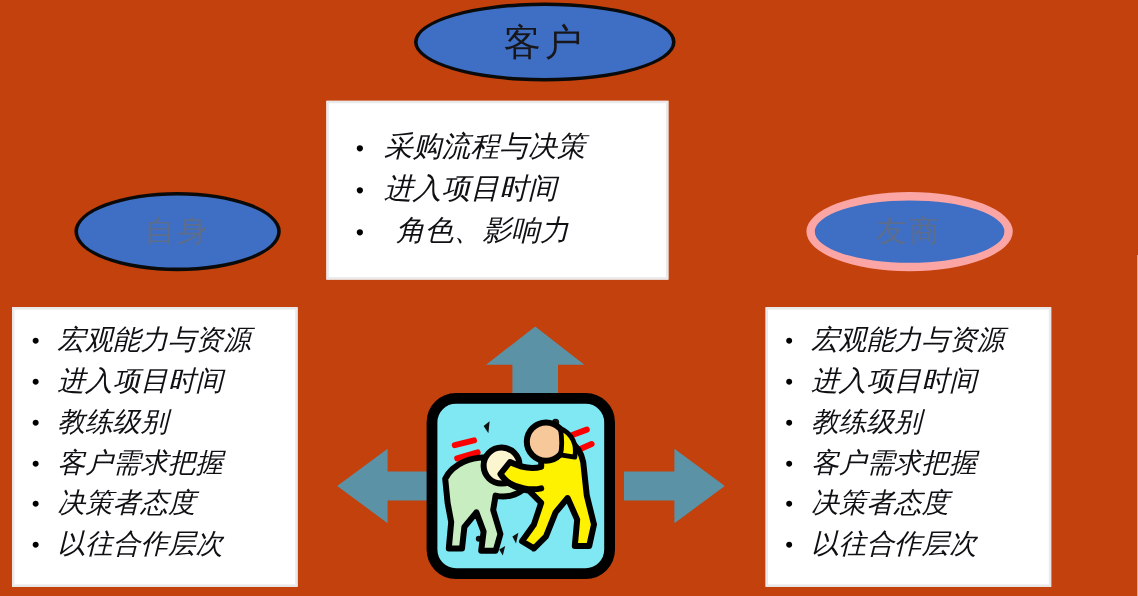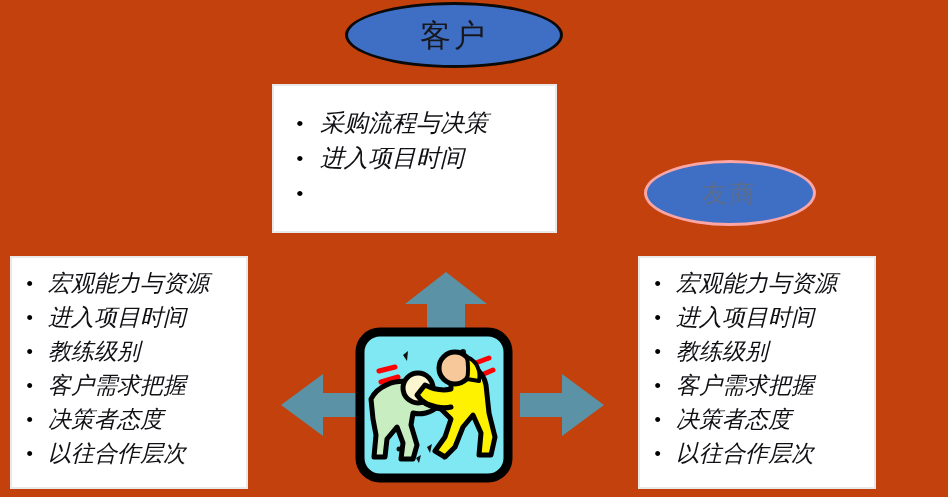--- a/index.html
+++ b/index.html
@@ -55,26 +55,26 @@
     height: 66px;
     background: #3F6FC4;
     border: 3px solid #0a0a0a;
   }
   #ellipse-self .ell-label {
     font-size: 25px;
     color: #5d6d8c;
   }
 
   #ellipse-competitor {
-    left: 644px;
+    left: 672px;
     top: 160px;
     width: 172px;
     height: 66px;
     background: #3F6FC4;
-    border: 3px solid #fca5a5;
+    border: 7px solid #fca5a5;
   }
   #ellipse-competitor .ell-label {
     font-size: 25px;
     color: #5d6d8c;
   }
 
   
   .bullet-box {
     position: absolute;
     background: #ffffff;
@@ -183,34 +183,38 @@
 </style>
 </head>
 <body>
 
 <div id="canvas">
 
   <div class="ellipse" id="ellipse-customer">
     <span class="ell-label">客户</span>
   </div>
 
+  <div class="ellipse" id="ellipse-self">
+    <span class="ell-label">自身</span>
+  </div>
 
   <div class="ellipse" id="ellipse-competitor">
     <span class="ell-label">友商</span>
   </div>
 
   <div class="bullet-box" id="box-customer-points">
     <ul class="bullet-list">
       <li>
         <span>采购流程与决策</span>
       </li>
       <li>
         <span>进入项目时间</span>
       </li>
       <li>
+        <span class="cont">角色、影响力</span>
       </li>
     </ul>
   </div>
 
   <div class="bullet-box" id="box-self-points">
     <ul class="bullet-list">
       <li>
         <span>宏观能力与资源</span>
       </li>
       <li>

